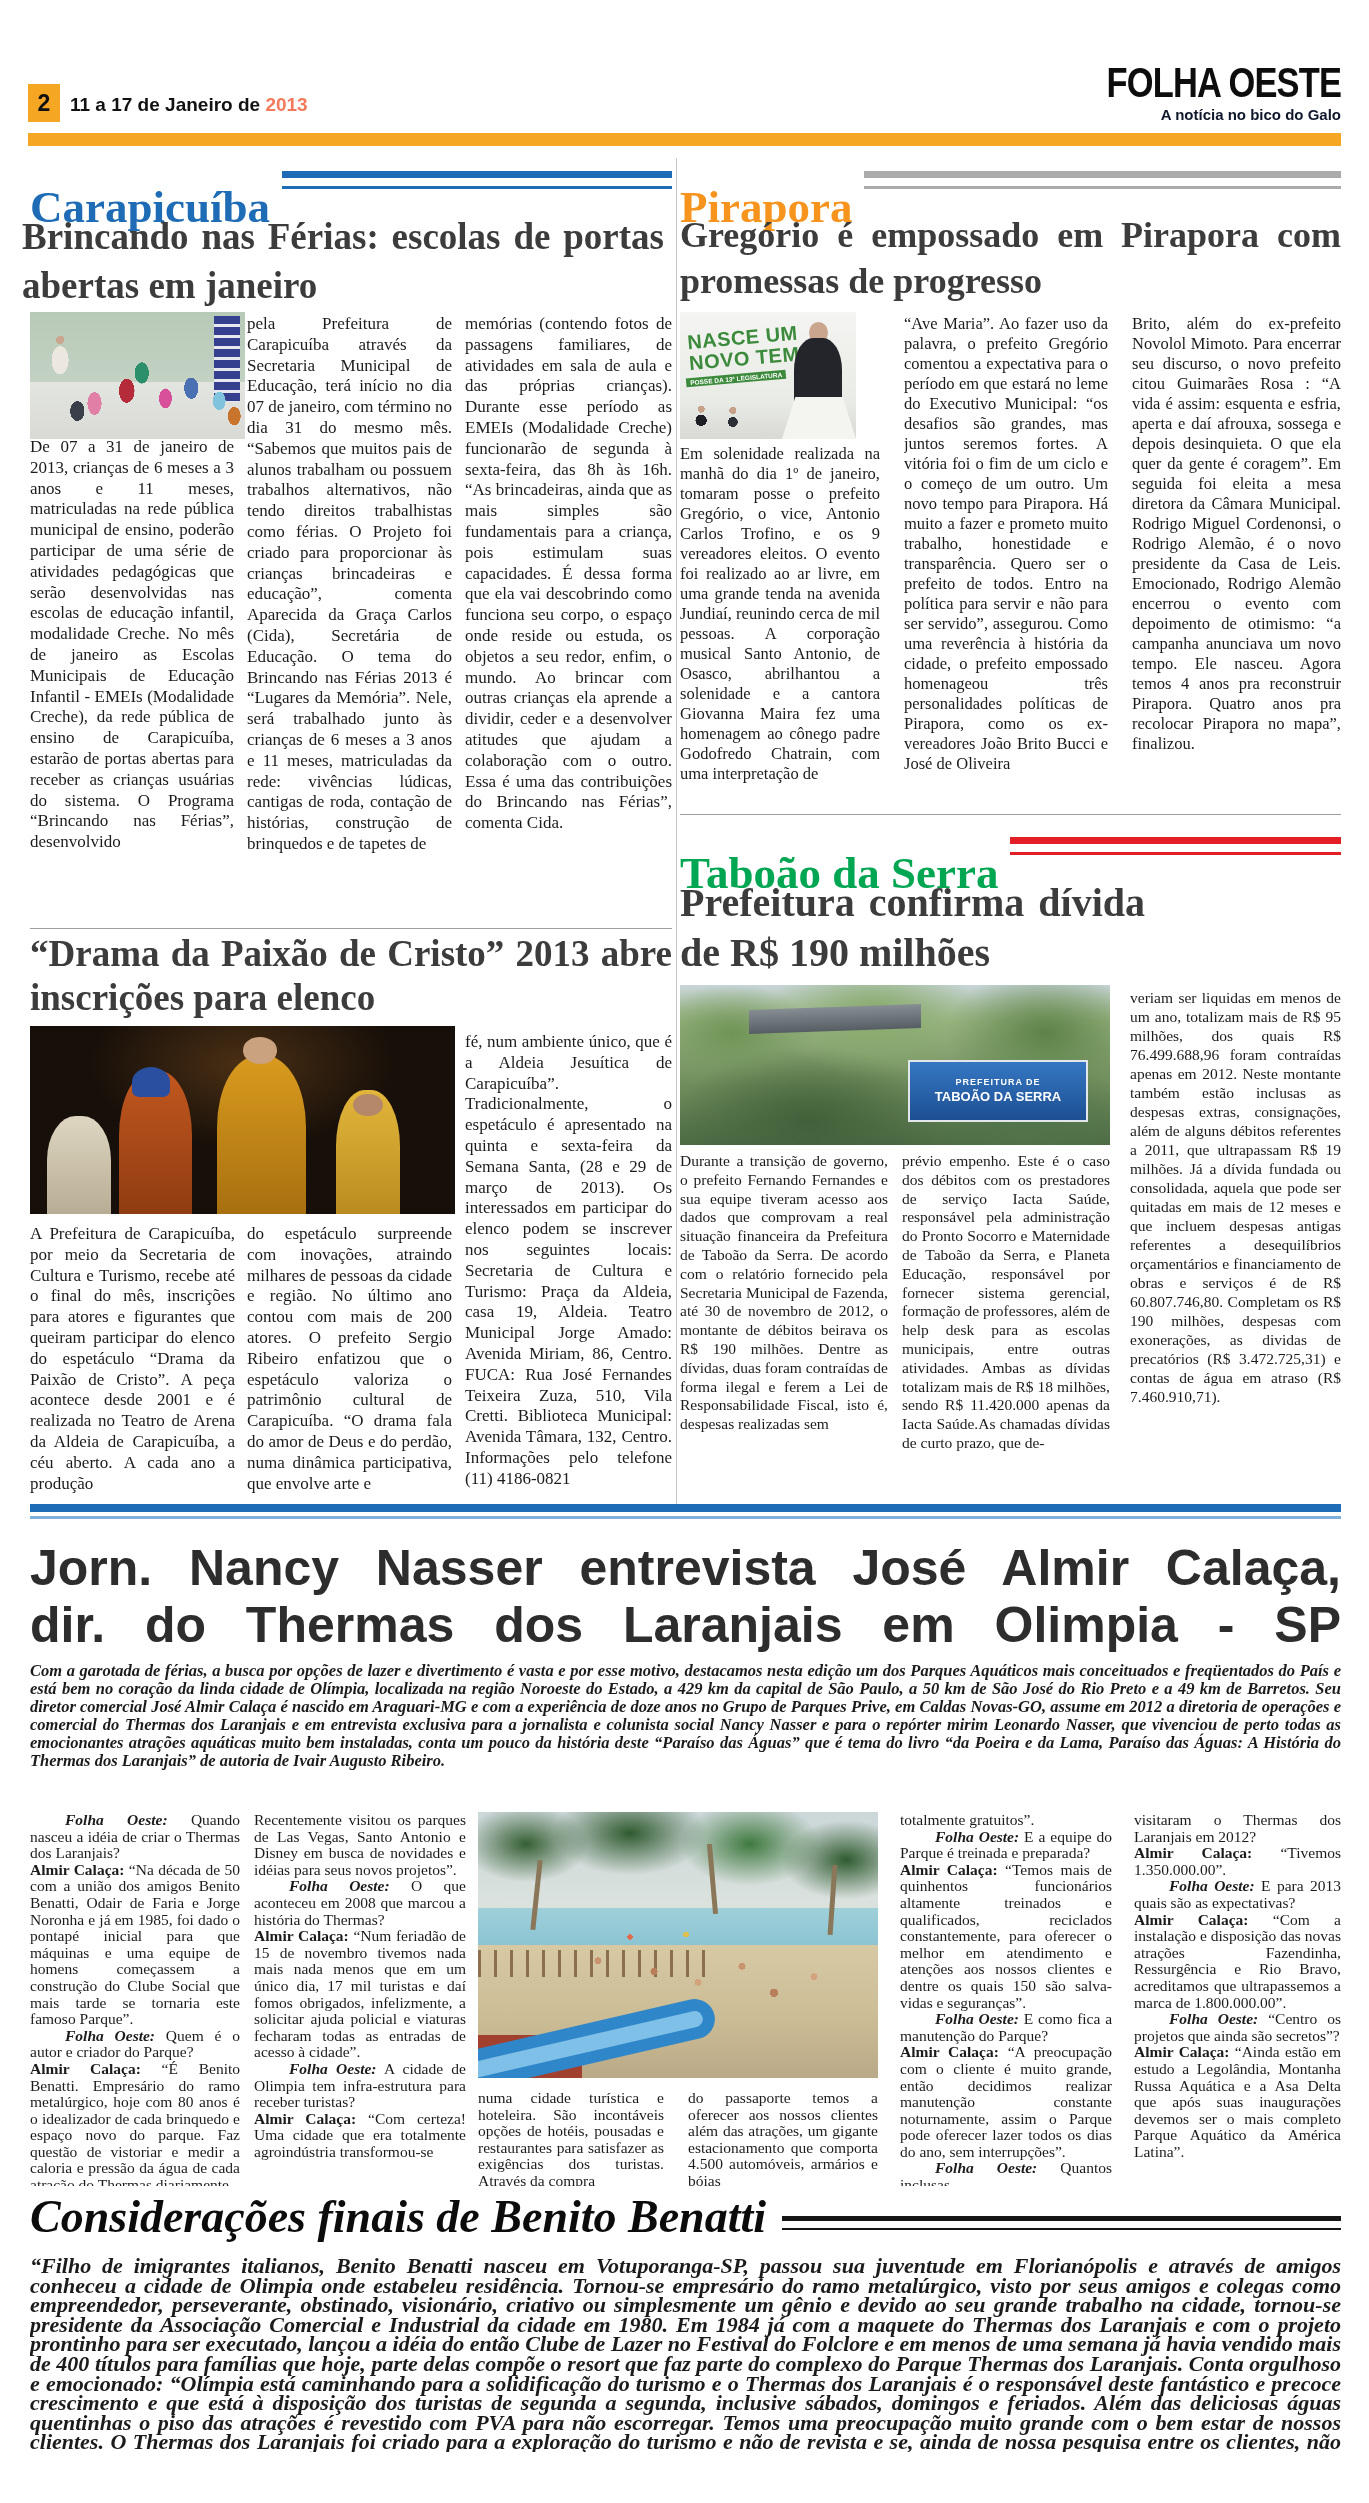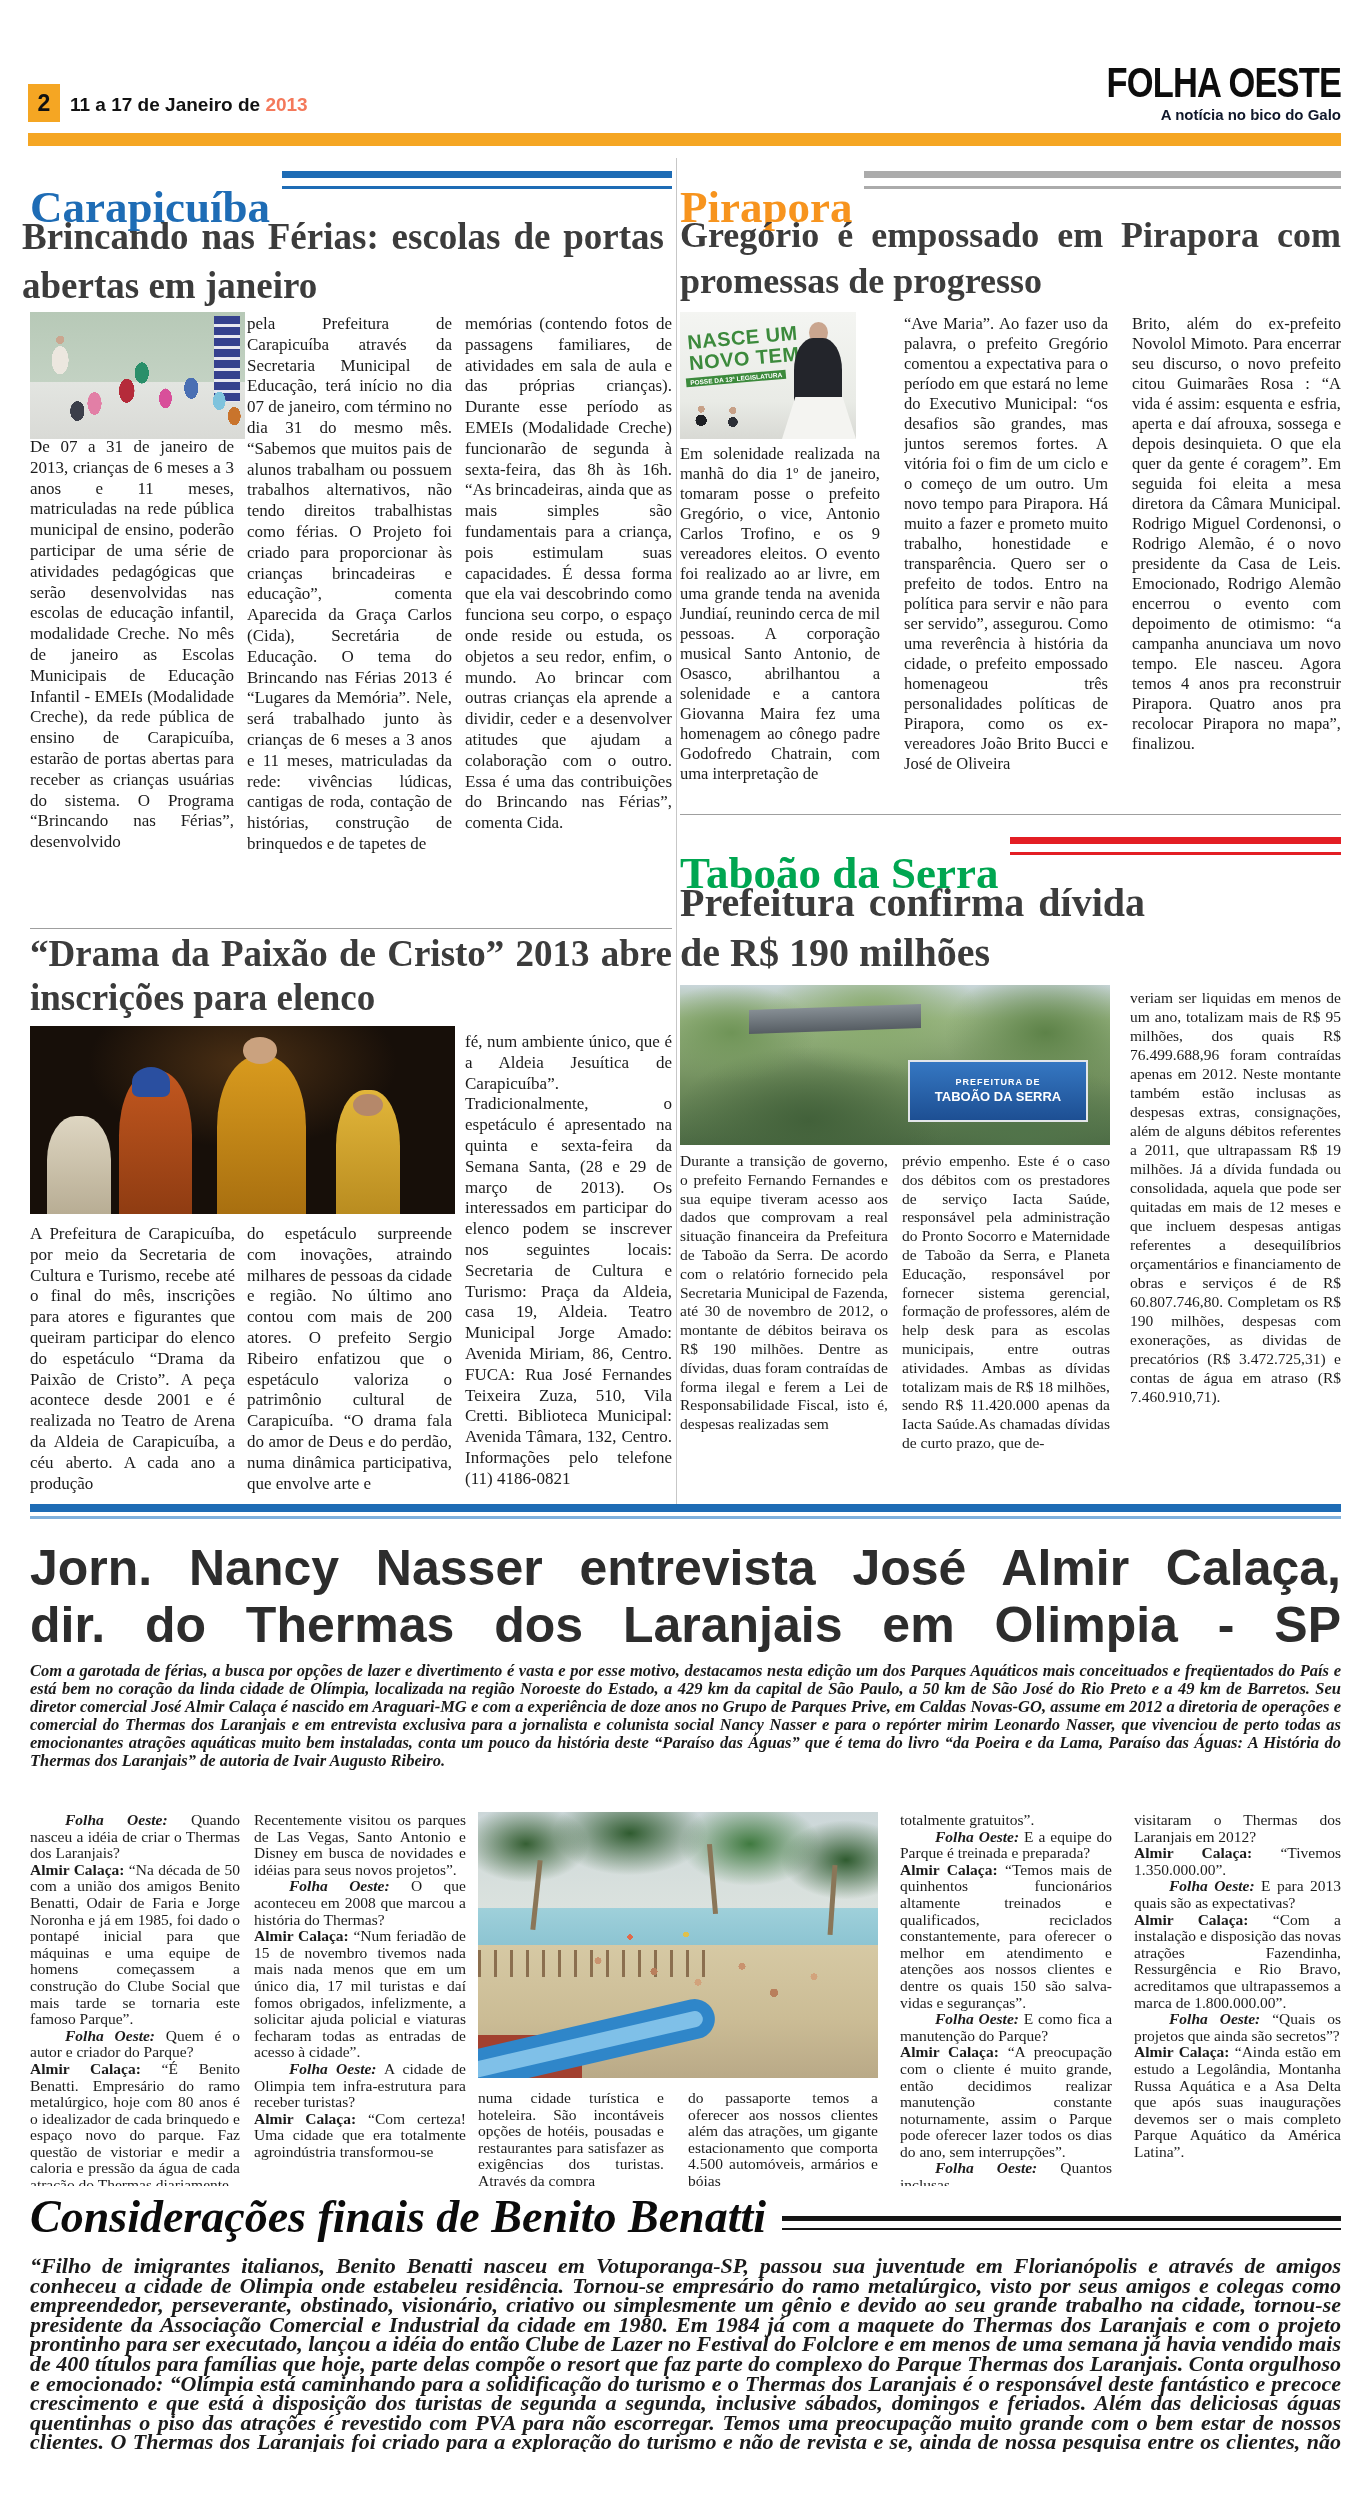--- a/index.html
+++ b/index.html
@@ -268,21 +268,21 @@
   <div class="colx ibody qa" style="left:900px;top:1812px;width:212px;height:374px;"><span class="seg-n">totalmente gratuitos”.
 </span><span class="seg-fo">Folha Oeste:</span><span class="seg-n"> E a equipe do Parque é treinada e preparada?
 </span><span class="seg-ac">Almir Calaça:</span><span class="seg-n"> “Temos mais de quinhentos funcionários altamente treinados e qualificados, reciclados constantemente, para oferecer o melhor em atendimento e atenções aos nossos clientes e dentre os quais 150 são salva-vidas e seguranças”.
 </span><span class="seg-fo">Folha Oeste:</span><span class="seg-n"> E como fica a manutenção do Parque?
 </span><span class="seg-ac">Almir Calaça:</span><span class="seg-n"> “A preocupação com o cliente é muito grande, então decidimos realizar manutenção constante noturnamente, assim o Parque pode oferecer lazer todos os dias do ano, sem interrupções”.
 </span><span class="seg-fo">Folha Oeste:</span><span class="seg-n"> Quantos inclusas</span></div>
   <div class="colx ibody qa" style="left:1134px;top:1812px;width:207px;height:374px;"><span class="seg-n">visitaram o Thermas dos Laranjais em 2012?
 </span><span class="seg-ac">Almir Calaça:</span><span class="seg-n"> “Tivemos 1.350.000.00”.
 </span><span class="seg-fo">Folha Oeste:</span><span class="seg-n"> E para 2013 quais são as expectativas?
 </span><span class="seg-ac">Almir Calaça:</span><span class="seg-n"> “Com a instalação e disposição das novas atrações Fazendinha, Ressurgência e Rio Bravo, acreditamos que ultrapassemos a marca de 1.800.000.00”.
-</span><span class="seg-fo">Folha Oeste:</span><span class="seg-n"> “Quais os projetos que ainda são secretos”?
+</span><span class="seg-fo">Folha Oeste:</span><span class="seg-n"> “Centro os projetos que ainda são secretos”?
 </span><span class="seg-ac">Almir Calaça:</span><span class="seg-n"> “Ainda estão em estudo a Legolândia, Montanha Russa Aquática e a Asa Delta que após suas inaugurações devemos ser o mais completo Parque Aquático da América Latina”.</span></div>
 
   <div class="abs b-headrow">
     <span class="b-heading">Considerações finais de Benito Benatti</span>
     <span class="b-line"></span>
   </div>
   <div class="abs b-text">“Filho de imigrantes italianos, Benito Benatti nasceu em Votuporanga-SP, passou sua juventude em Florianópolis e através de amigos conheceu a cidade de Olimpia onde estabeleu residência. Tornou-se empresário do ramo metalúrgico, visto por seus amigos e colegas como empreendedor, perseverante, obstinado, visionário, criativo ou simplesmente um gênio e devido ao seu grande trabalho na cidade, tornou-se presidente da Associação Comercial e Industrial da cidade em 1980. Em 1984 já com a maquete do Thermas dos Laranjais e com o projeto prontinho para ser executado, lançou a idéia do então Clube de Lazer no Festival do Folclore e em menos de uma semana já havia vendido mais de 400 títulos para famílias que hoje, parte delas compõe o resort que faz parte do complexo do Parque Thermas dos Laranjais. Conta orgulhoso e emocionado: “Olímpia está caminhando para a solidificação do turismo e o Thermas dos Laranjais é o responsável deste fantástico e precoce crescimento e que está à disposição dos turistas de segunda a segunda, inclusive sábados, domingos e feriados. Além das deliciosas águas quentinhas o piso das atrações é revestido com PVA para não escorregar. Temos uma preocupação muito grande com o bem estar de nossos clientes. O Thermas dos Laranjais foi criado para a exploração do turismo e não de revista e se, ainda de nossa pesquisa entre os clientes, não tivermos 90% de satisfação, é sinal que temos que melhorar ainda mais, inclusive os espaços de concessão para as lanchonetes e lojinhas. Visitem nossos site: www.termas.com.br”.</div>
 
 </div>
 

